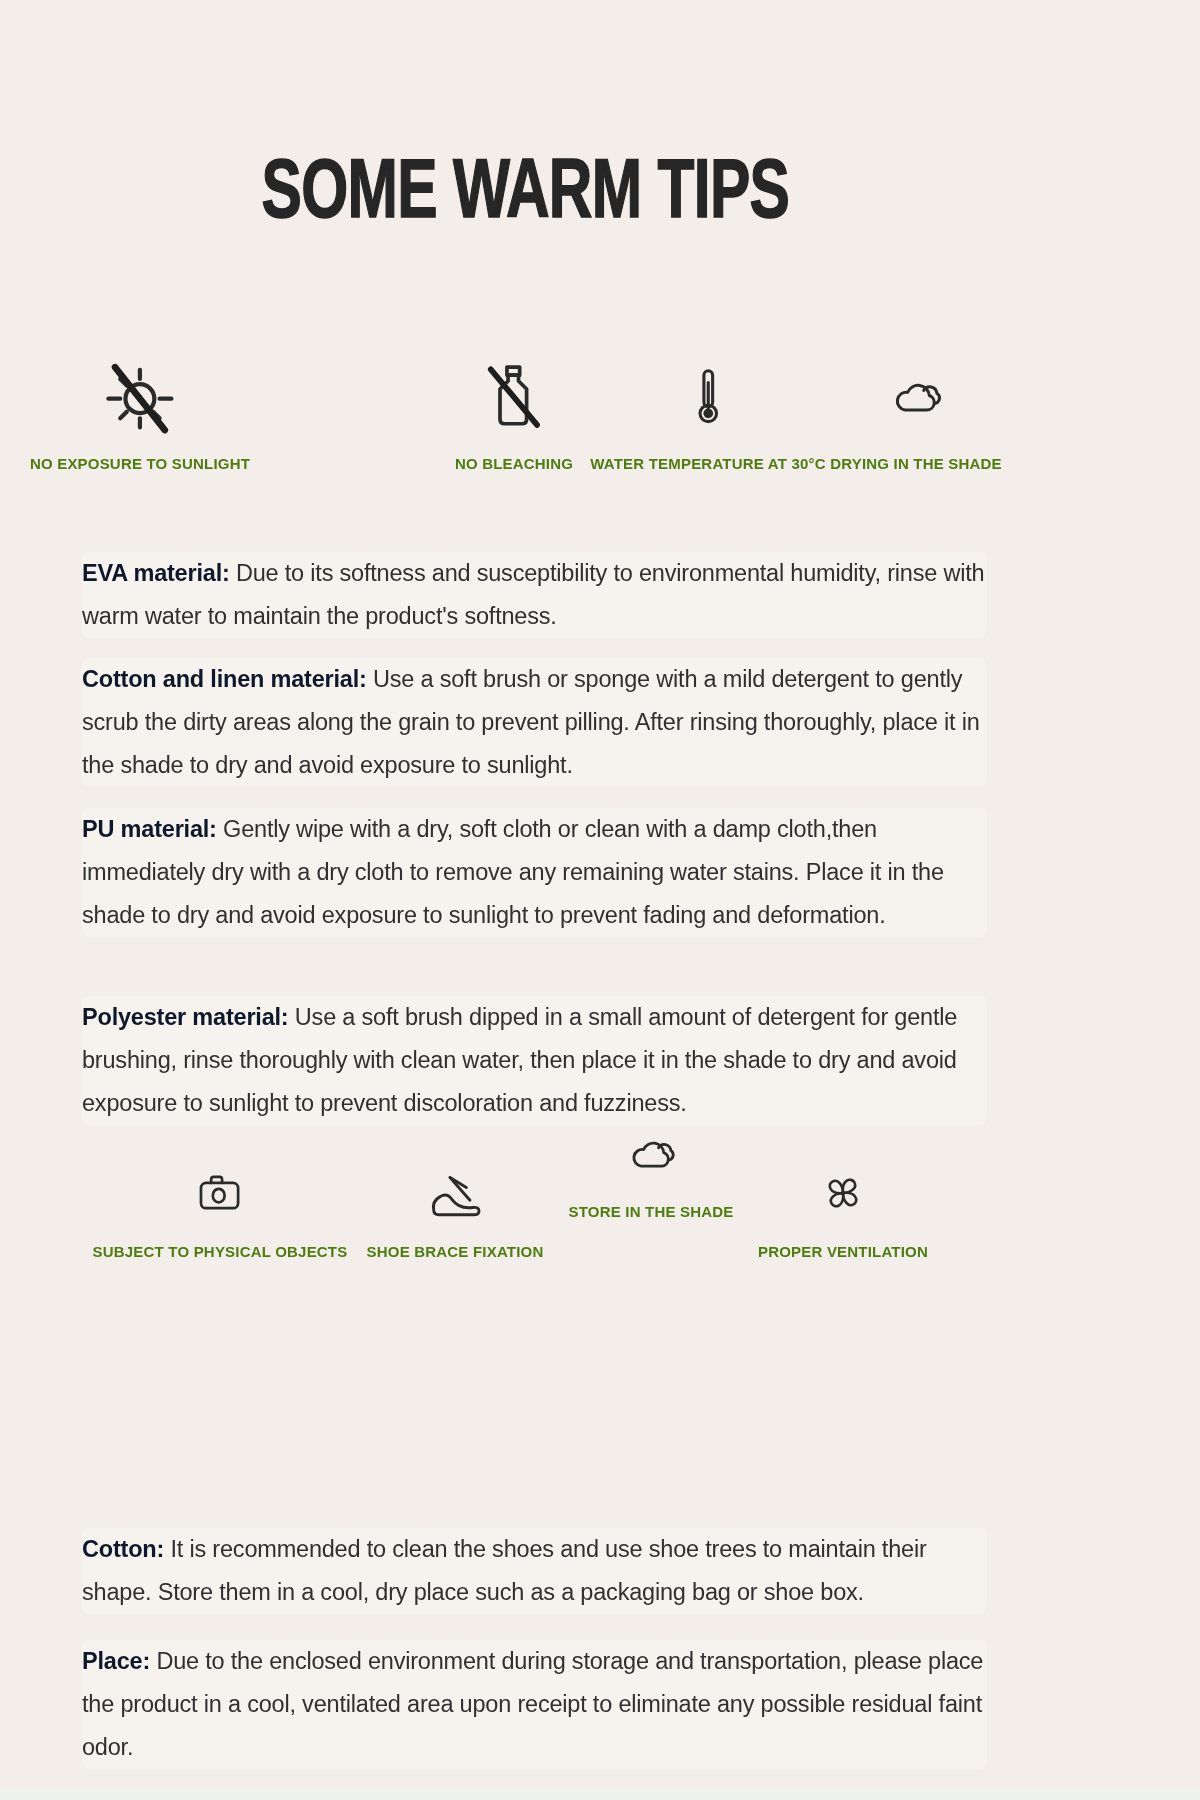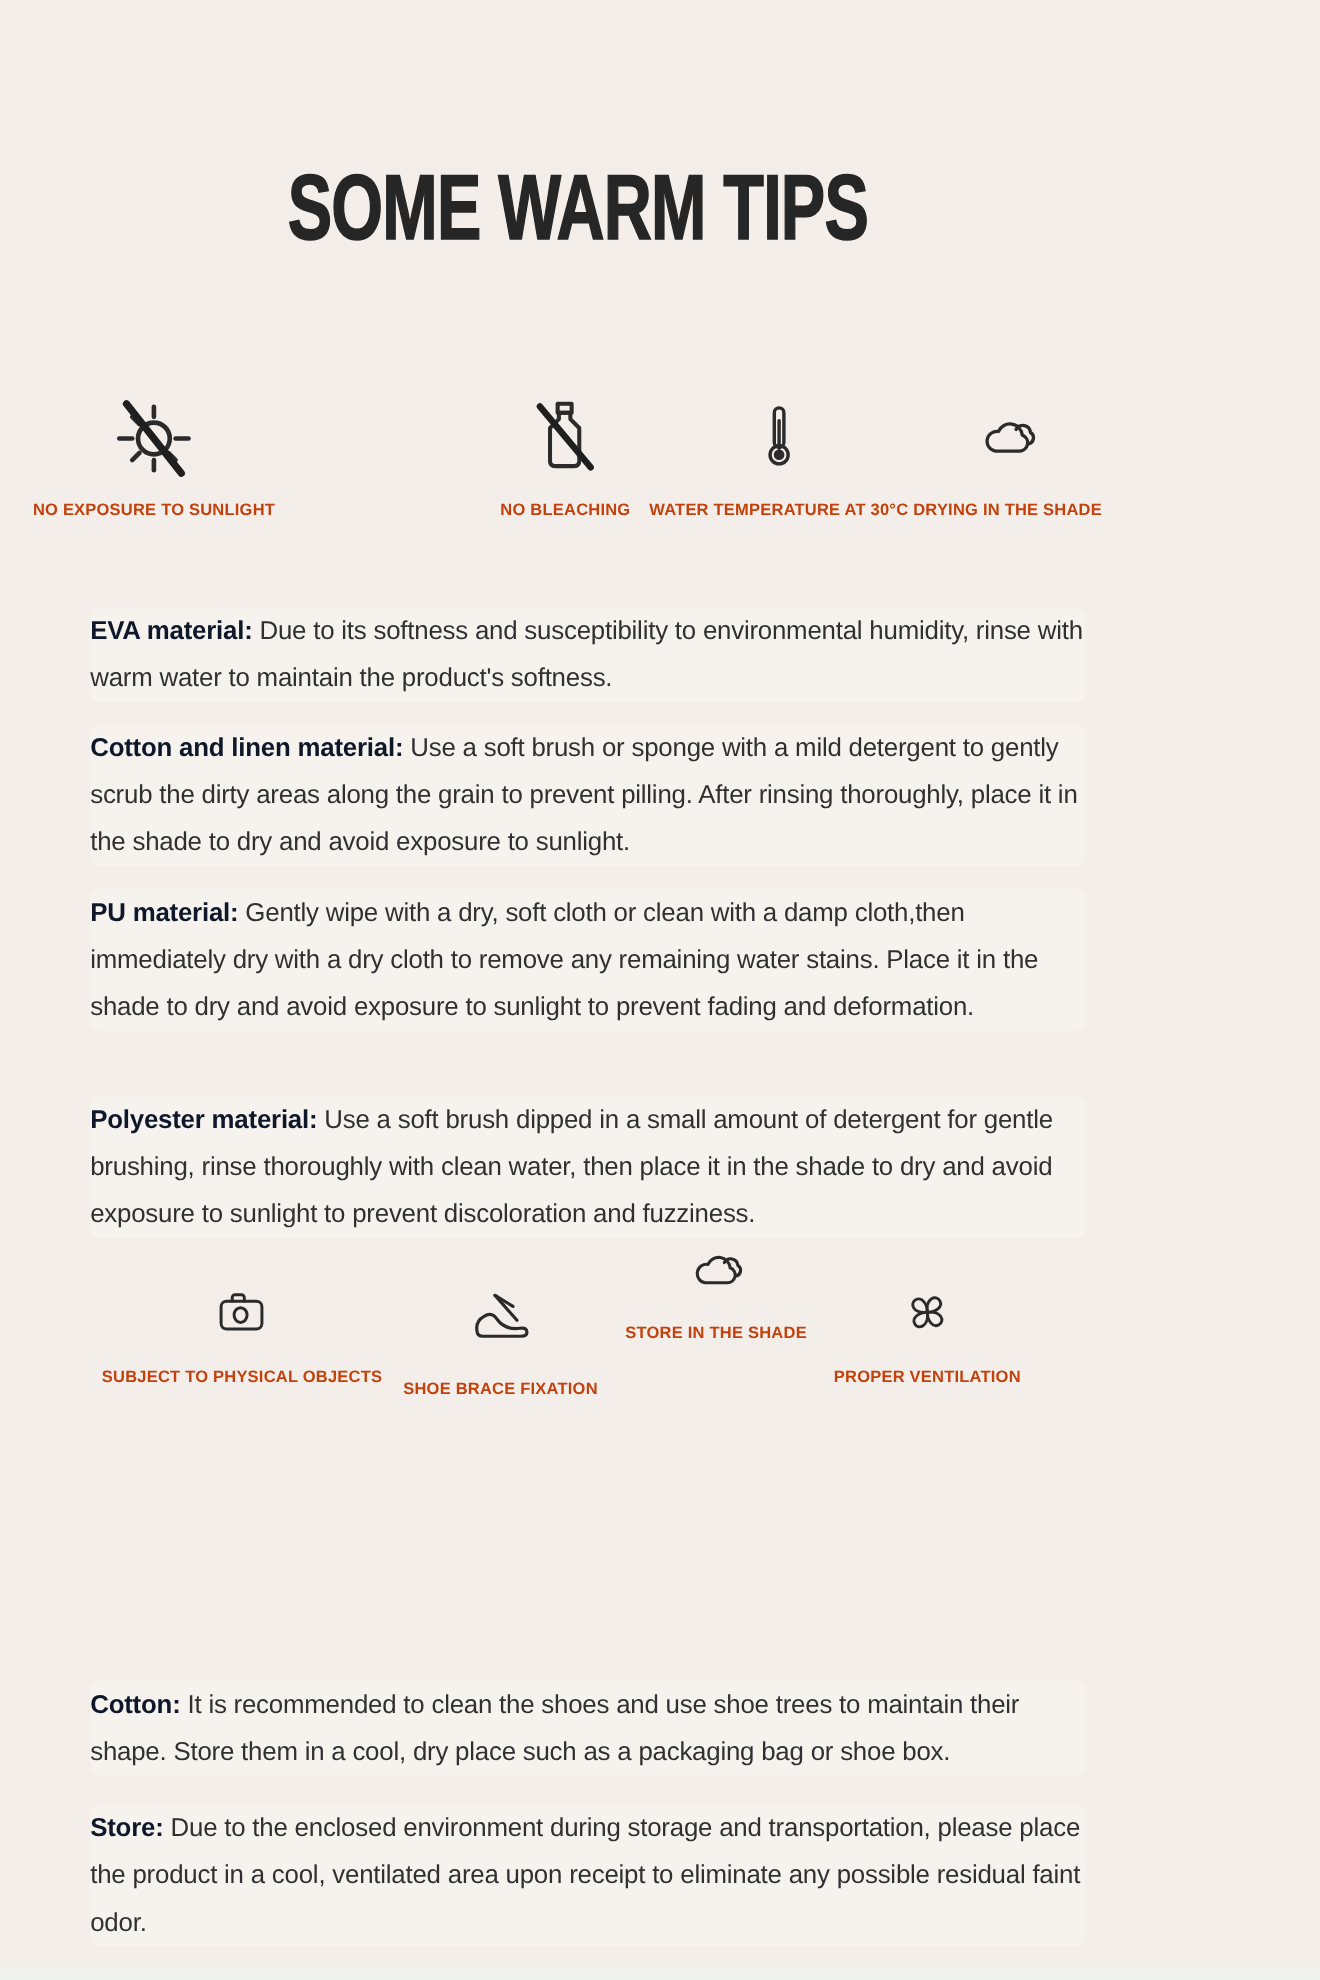--- a/index.html
+++ b/index.html
@@ -33,21 +33,21 @@
   
   .icon-item{
     position:absolute;
     transform:translateX(-50%);
     display:flex;flex-direction:column;align-items:center;
   }
   .icon-box{display:flex;align-items:center;justify-content:center;}
   .row1 .icon-box{height:92px;}
   .row2 .icon-box{height:58px;}
   .icon-label{
-    font-size:15px;font-weight:bold;color:#c2410c;
+    font-size:15px;font-weight:bold;color:#4d7c0f;
     white-space:nowrap;letter-spacing:0.2px;
   }
   .row1 .icon-label{margin-top:13px;}
   .row2 .icon-label{margin-top:21px;}
   svg{display:block;}
   .stroke{stroke:#2b2b2b;fill:none;stroke-width:3.2;stroke-linecap:round;stroke-linejoin:round;}
   .thick{stroke:#1f1f1f;stroke-width:5;stroke-linecap:round;}
   .fill{fill:#2b2b2b;stroke:none;}
 
   
@@ -146,21 +146,21 @@
     <div class="icon-box">
       <svg width="54" height="54" viewBox="0 0 64 64">
         <path class="stroke" d="M22,20 v-4 a3,3 0 0 1 3,-3 h7 a3,3 0 0 1 3,3 v4"></path>
         <rect class="stroke" x="10" y="20" width="44" height="30" rx="6"></rect>
         <ellipse class="stroke" cx="31" cy="35" rx="7" ry="8"></ellipse>
       </svg>
     </div>
     <div class="icon-label">SUBJECT TO PHYSICAL OBJECTS</div>
   </div>
 
-  <div class="icon-item row2" style="left:455px;top:1164px;gap:11px;">
+  <div class="icon-item row2" style="left:455px;top:1164px;">
     <div class="icon-box">
       <svg width="58" height="58" viewBox="0 0 64 64">
         <path class="stroke" d="M9,51 q-2,-10 7,-15 q8,-5 13,3 q8,11 23,9 q7,-1 7,4 q0,4 -6,4 h-38 q-6,0 -6,-5 z"></path>
         <line class="stroke" x1="27" y1="15" x2="49" y2="40"></line>
         <line class="stroke" x1="27" y1="15" x2="45" y2="26"></line>
       </svg>
     </div>
     <div class="icon-label">SHOE BRACE FIXATION</div>
   </div>
 
@@ -188,18 +188,18 @@
     </div>
     <div class="icon-label">PROPER VENTILATION</div>
   </div>
 
 
   <div class="tip" style="top:1528px;">
     <b>Cotton:</b><span> It is recommended to clean the shoes and use shoe trees to maintain their shape. Store them in a cool, dry place such as a packaging bag or shoe box.</span>
   </div>
 
   <div class="tip" style="top:1640px;">
-    <b>Store:</b><span> Due to the enclosed environment during storage and transportation, please place the product in a cool, ventilated area upon receipt to eliminate any possible residual faint odor.</span>
+    <b>Place:</b><span> Due to the enclosed environment during storage and transportation, please place the product in a cool, ventilated area upon receipt to eliminate any possible residual faint odor.</span>
   </div>
 
   <div class="bottom-strip"></div>
 
 </div>
 
 </body></html>

